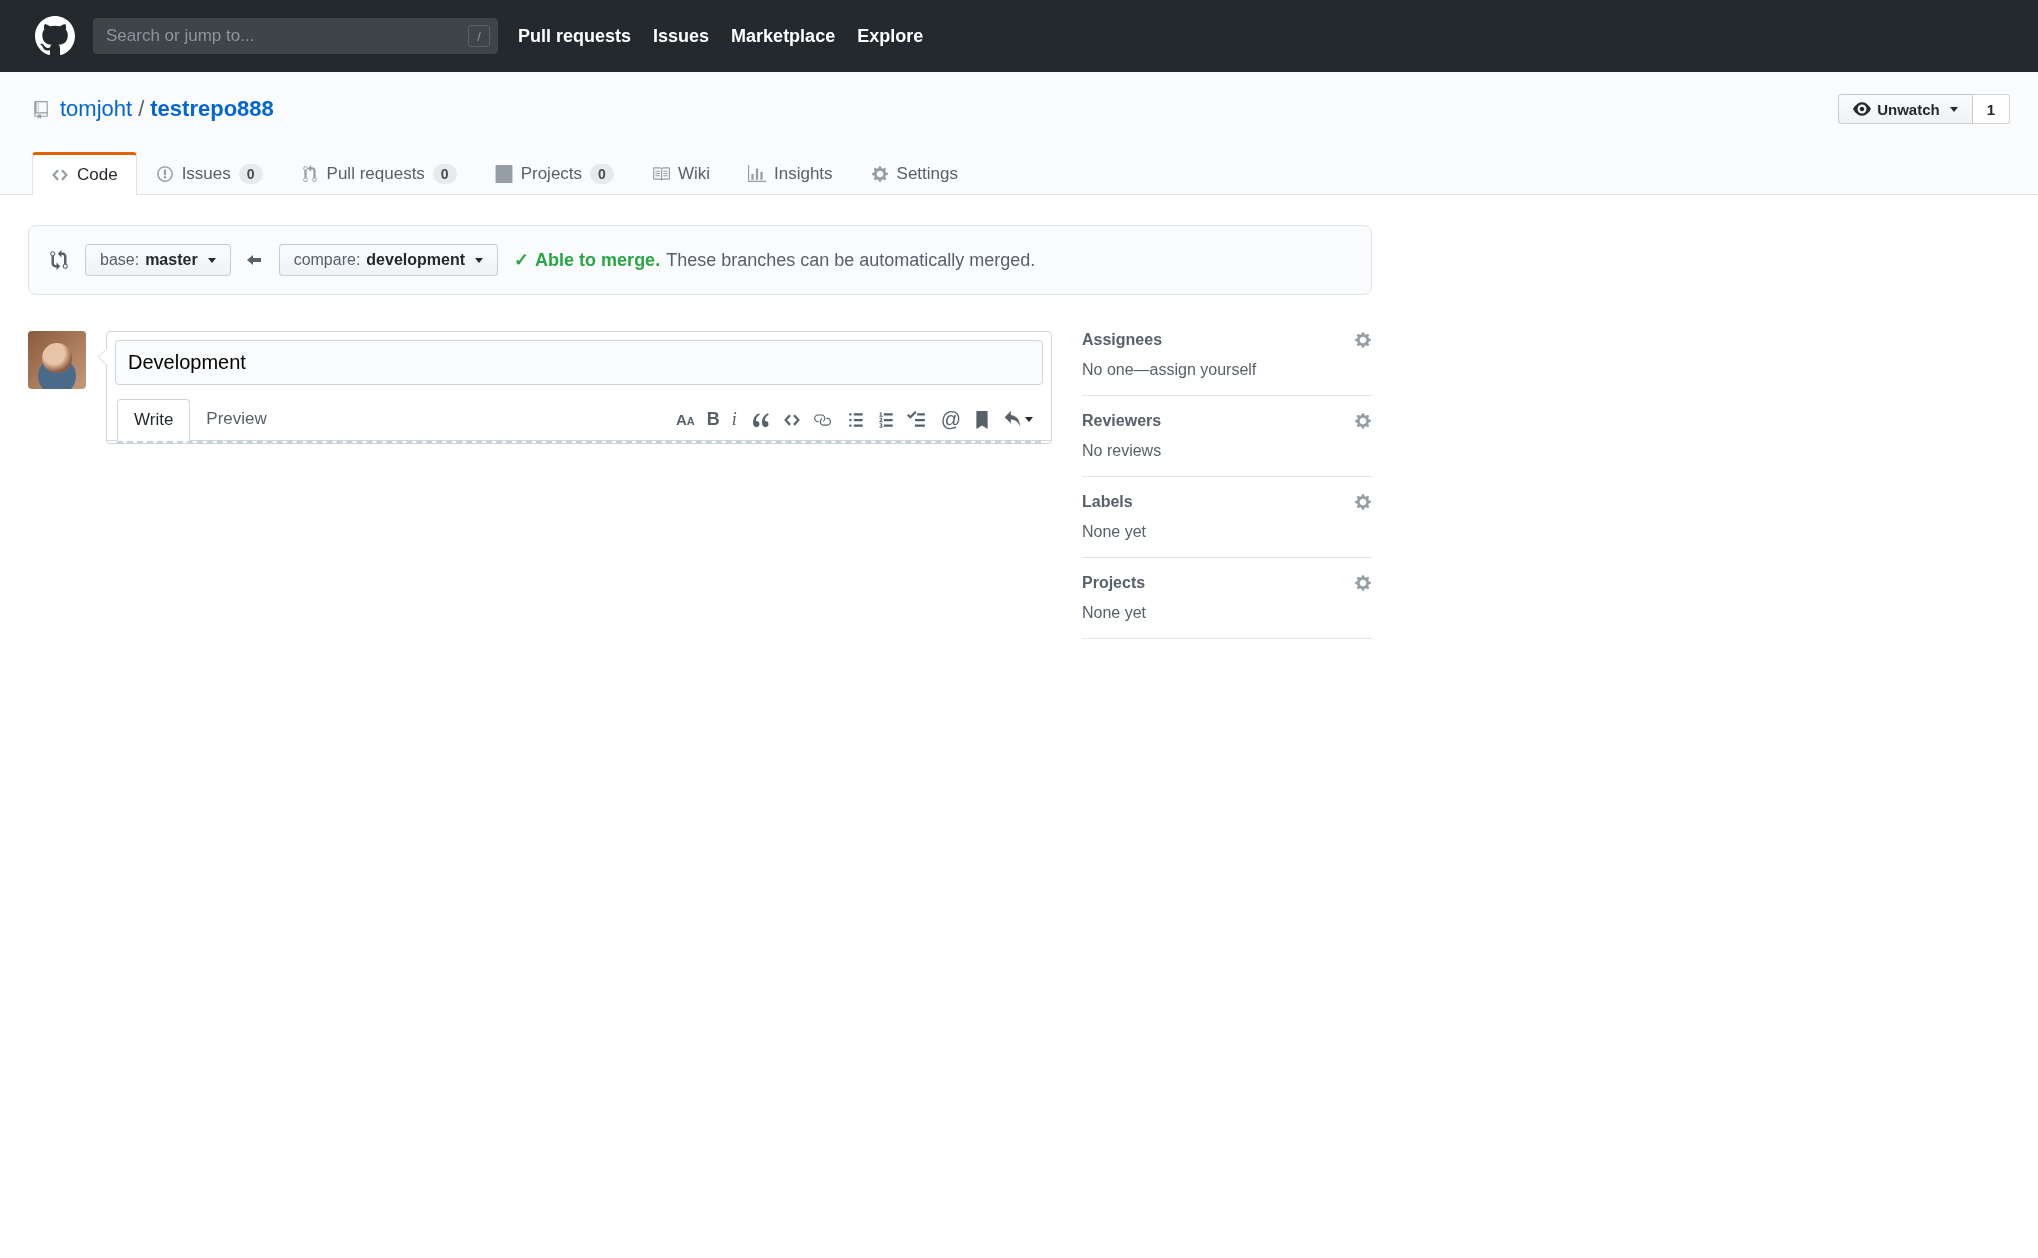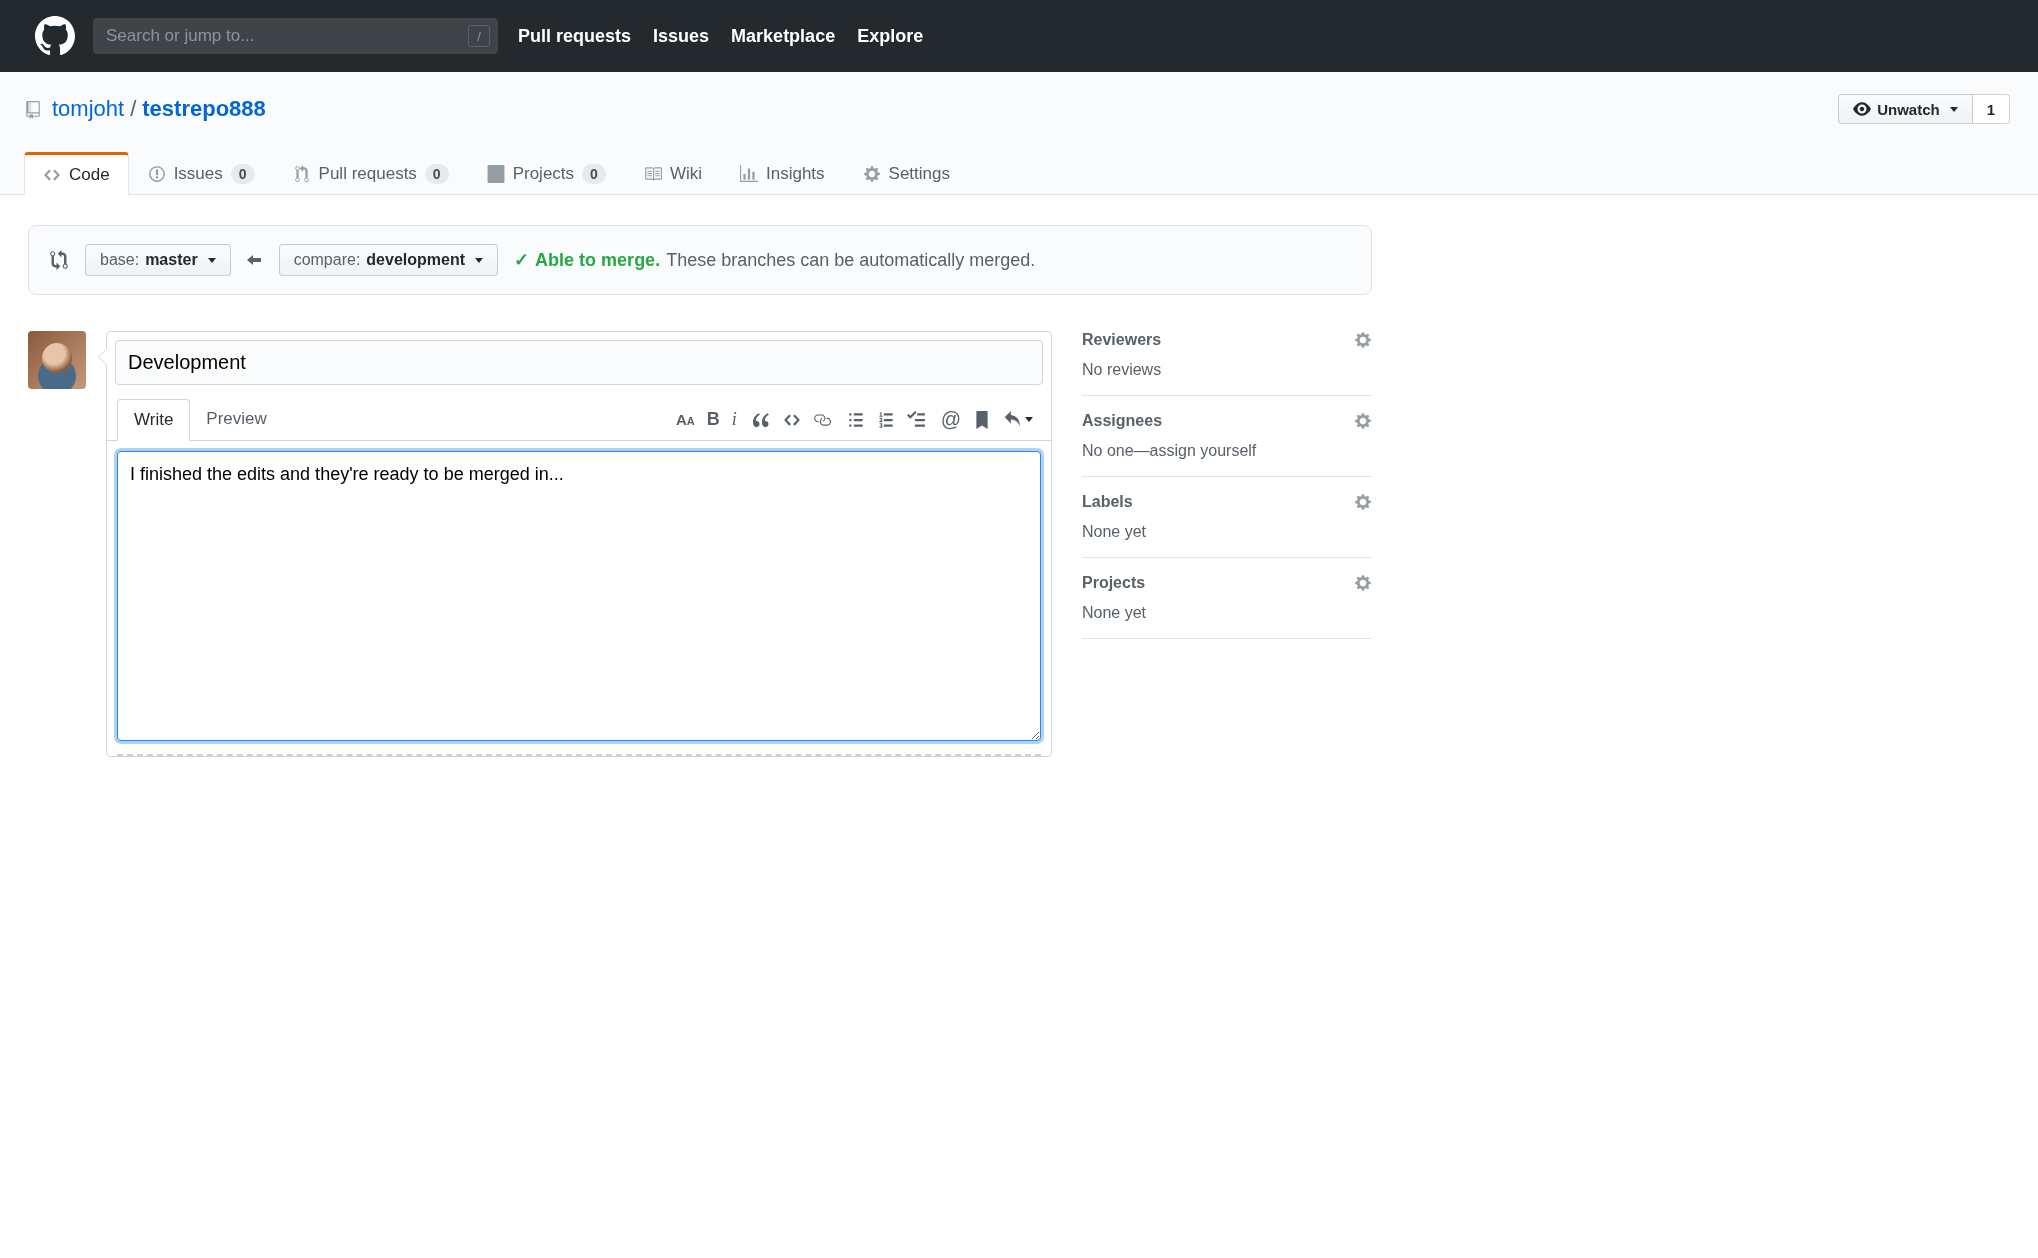--- a/index.html
+++ b/index.html
@@ -9,21 +9,21 @@
 .gh-header { background: #24292e; padding: 16px 35px; display: flex; align-items: center; }
 .gh-logo { width: 40px; height: 40px; fill: #fff; margin-right: 18px; }
 .search-box { position: relative; width: 405px; margin-right: 20px; }
 .search-input { width: 100%; height: 36px; background: #3f4448; border: 1px solid #444; border-radius: 4px; padding: 6px 36px 6px 12px; color: #fff; font-size: 17px; outline: none; }
 .search-input::placeholder { color: #8b949e; }
 .slash-key { position: absolute; right: 8px; top: 7px; width: 22px; height: 22px; border: 1px solid #57606a; border-radius: 3px; color: #8b949e; font-size: 13px; display: flex; align-items: center; justify-content: center; }
 .nav-links { display: flex; gap: 22px; }
 .nav-link { color: #fff; font-weight: 600; font-size: 18px; text-decoration: none; cursor: pointer; }
 
 
-.pagehead { padding: 22px 28px 0 24px; background: #fafbfc; border-bottom: 1px solid #e1e4e8; }
+.pagehead { padding: 22px 28px 0 32px; background: #fafbfc; border-bottom: 1px solid #e1e4e8; }
 .repo-title-row { display: flex; align-items: center; justify-content: space-between; margin-bottom: 28px; }
 .repo-title { display: flex; align-items: center; font-size: 22px; font-weight: 400; }
 .repo-title a { color: #0366d6; text-decoration: none; }
 .repo-title .owner { font-weight: 400; }
 .repo-title .slash { color: #586069; margin: 0 6px; }
 .repo-title .name { font-weight: 600; }
 .repo-icon { width: 18px; height: 18px; fill: #959da5; margin-right: 10px; margin-top: 2px; }
 .pagehead-actions { display: flex; align-items: center; }
 .btn-with-count { display: flex; }
 .btn { display: inline-flex; align-items: center; padding: 5px 14px; font-size: 15px; font-weight: 600; background: linear-gradient(#fafbfc, #eff3f6); border: 1px solid rgba(27,31,35,0.2); border-radius: 4px; cursor: pointer; gap: 6px; }
@@ -248,48 +248,45 @@
               <svg class="tb-icon" viewBox="0 0 10 16">
                   <path d="M9 0H1C.27 0 0 .27 0 1v15l5-3.09L10 16V1c0-.73-.27-1-1-1z"></path>
                 </svg>
               <svg class="tb-icon" viewBox="0 0 14 16">
                   <path d="M6 3.5c3.92.44 8 3.125 8 10-2.312-5.062-4.75-6-8-6V11L.5 5.5 6 0v3.5z"></path>
                 </svg>
               <span class="caret" style="margin-left:-8px"></span>
             </div>
           </div>
         </div>
-        <div class="desc-wrap">
-          <textarea class="desc-textarea" style="">I finished the edits and they're ready to be merged in...</textarea>
-        </div>
         <div class="desc-bottom-border"></div>
       </div>
     </div>
 
     <div class="sidebar">
+      <div class="side-block">
+        <div class="side-head">
+          <span>Assignees</span>
+          <svg viewBox="0 0 14 16">
+              <path d="M14 8.77v-1.6l-1.94-.64-.45-1.09.88-1.84-1.13-1.13-1.81.91-1.09-.45-.69-1.92h-1.6l-.63 1.94-1.11.45-1.84-.88-1.13 1.13.91 1.81-.45 1.09L0 7.23v1.59l1.94.64.45 1.09-.88 1.84 1.13 1.13 1.81-.91 1.09.45.69 1.92h1.59l.63-1.94 1.11-.45 1.84.88 1.13-1.13-.92-1.81.47-1.09L14 8.75v.02zM7 11c-1.66 0-3-1.34-3-3s1.34-3 3-3 3 1.34 3 3-1.34 3-3 3z"></path>
+            </svg>
+        </div>
+        <div class="side-text">No one—assign yourself</div>
+      </div>
       <div class="side-block">
         <div class="side-head">
           <span>Reviewers</span>
           <svg viewBox="0 0 14 16">
               <path d="M14 8.77v-1.6l-1.94-.64-.45-1.09.88-1.84-1.13-1.13-1.81.91-1.09-.45-.69-1.92h-1.6l-.63 1.94-1.11.45-1.84-.88-1.13 1.13.91 1.81-.45 1.09L0 7.23v1.59l1.94.64.45 1.09-.88 1.84 1.13 1.13 1.81-.91 1.09.45.69 1.92h1.59l.63-1.94 1.11-.45 1.84.88 1.13-1.13-.92-1.81.47-1.09L14 8.75v.02zM7 11c-1.66 0-3-1.34-3-3s1.34-3 3-3 3 1.34 3 3-1.34 3-3 3z"></path>
             </svg>
         </div>
         <div class="side-text">No reviews</div>
       </div>
       <div class="side-block">
         <div class="side-head">
-          <span>Assignees</span>
-          <svg viewBox="0 0 14 16">
-              <path d="M14 8.77v-1.6l-1.94-.64-.45-1.09.88-1.84-1.13-1.13-1.81.91-1.09-.45-.69-1.92h-1.6l-.63 1.94-1.11.45-1.84-.88-1.13 1.13.91 1.81-.45 1.09L0 7.23v1.59l1.94.64.45 1.09-.88 1.84 1.13 1.13 1.81-.91 1.09.45.69 1.92h1.59l.63-1.94 1.11-.45 1.84.88 1.13-1.13-.92-1.81.47-1.09L14 8.75v.02zM7 11c-1.66 0-3-1.34-3-3s1.34-3 3-3 3 1.34 3 3-1.34 3-3 3z"></path>
-            </svg>
-        </div>
-        <div class="side-text">No one—assign yourself</div>
-      </div>
-      <div class="side-block">
-        <div class="side-head">
           <span>Labels</span>
           <svg viewBox="0 0 14 16">
               <path d="M14 8.77v-1.6l-1.94-.64-.45-1.09.88-1.84-1.13-1.13-1.81.91-1.09-.45-.69-1.92h-1.6l-.63 1.94-1.11.45-1.84-.88-1.13 1.13.91 1.81-.45 1.09L0 7.23v1.59l1.94.64.45 1.09-.88 1.84 1.13 1.13 1.81-.91 1.09.45.69 1.92h1.59l.63-1.94 1.11-.45 1.84.88 1.13-1.13-.92-1.81.47-1.09L14 8.75v.02zM7 11c-1.66 0-3-1.34-3-3s1.34-3 3-3 3 1.34 3 3-1.34 3-3 3z"></path>
             </svg>
         </div>
         <div class="side-text">None yet</div>
       </div>
       <div class="side-block">
         <div class="side-head">
           <span>Projects</span>

